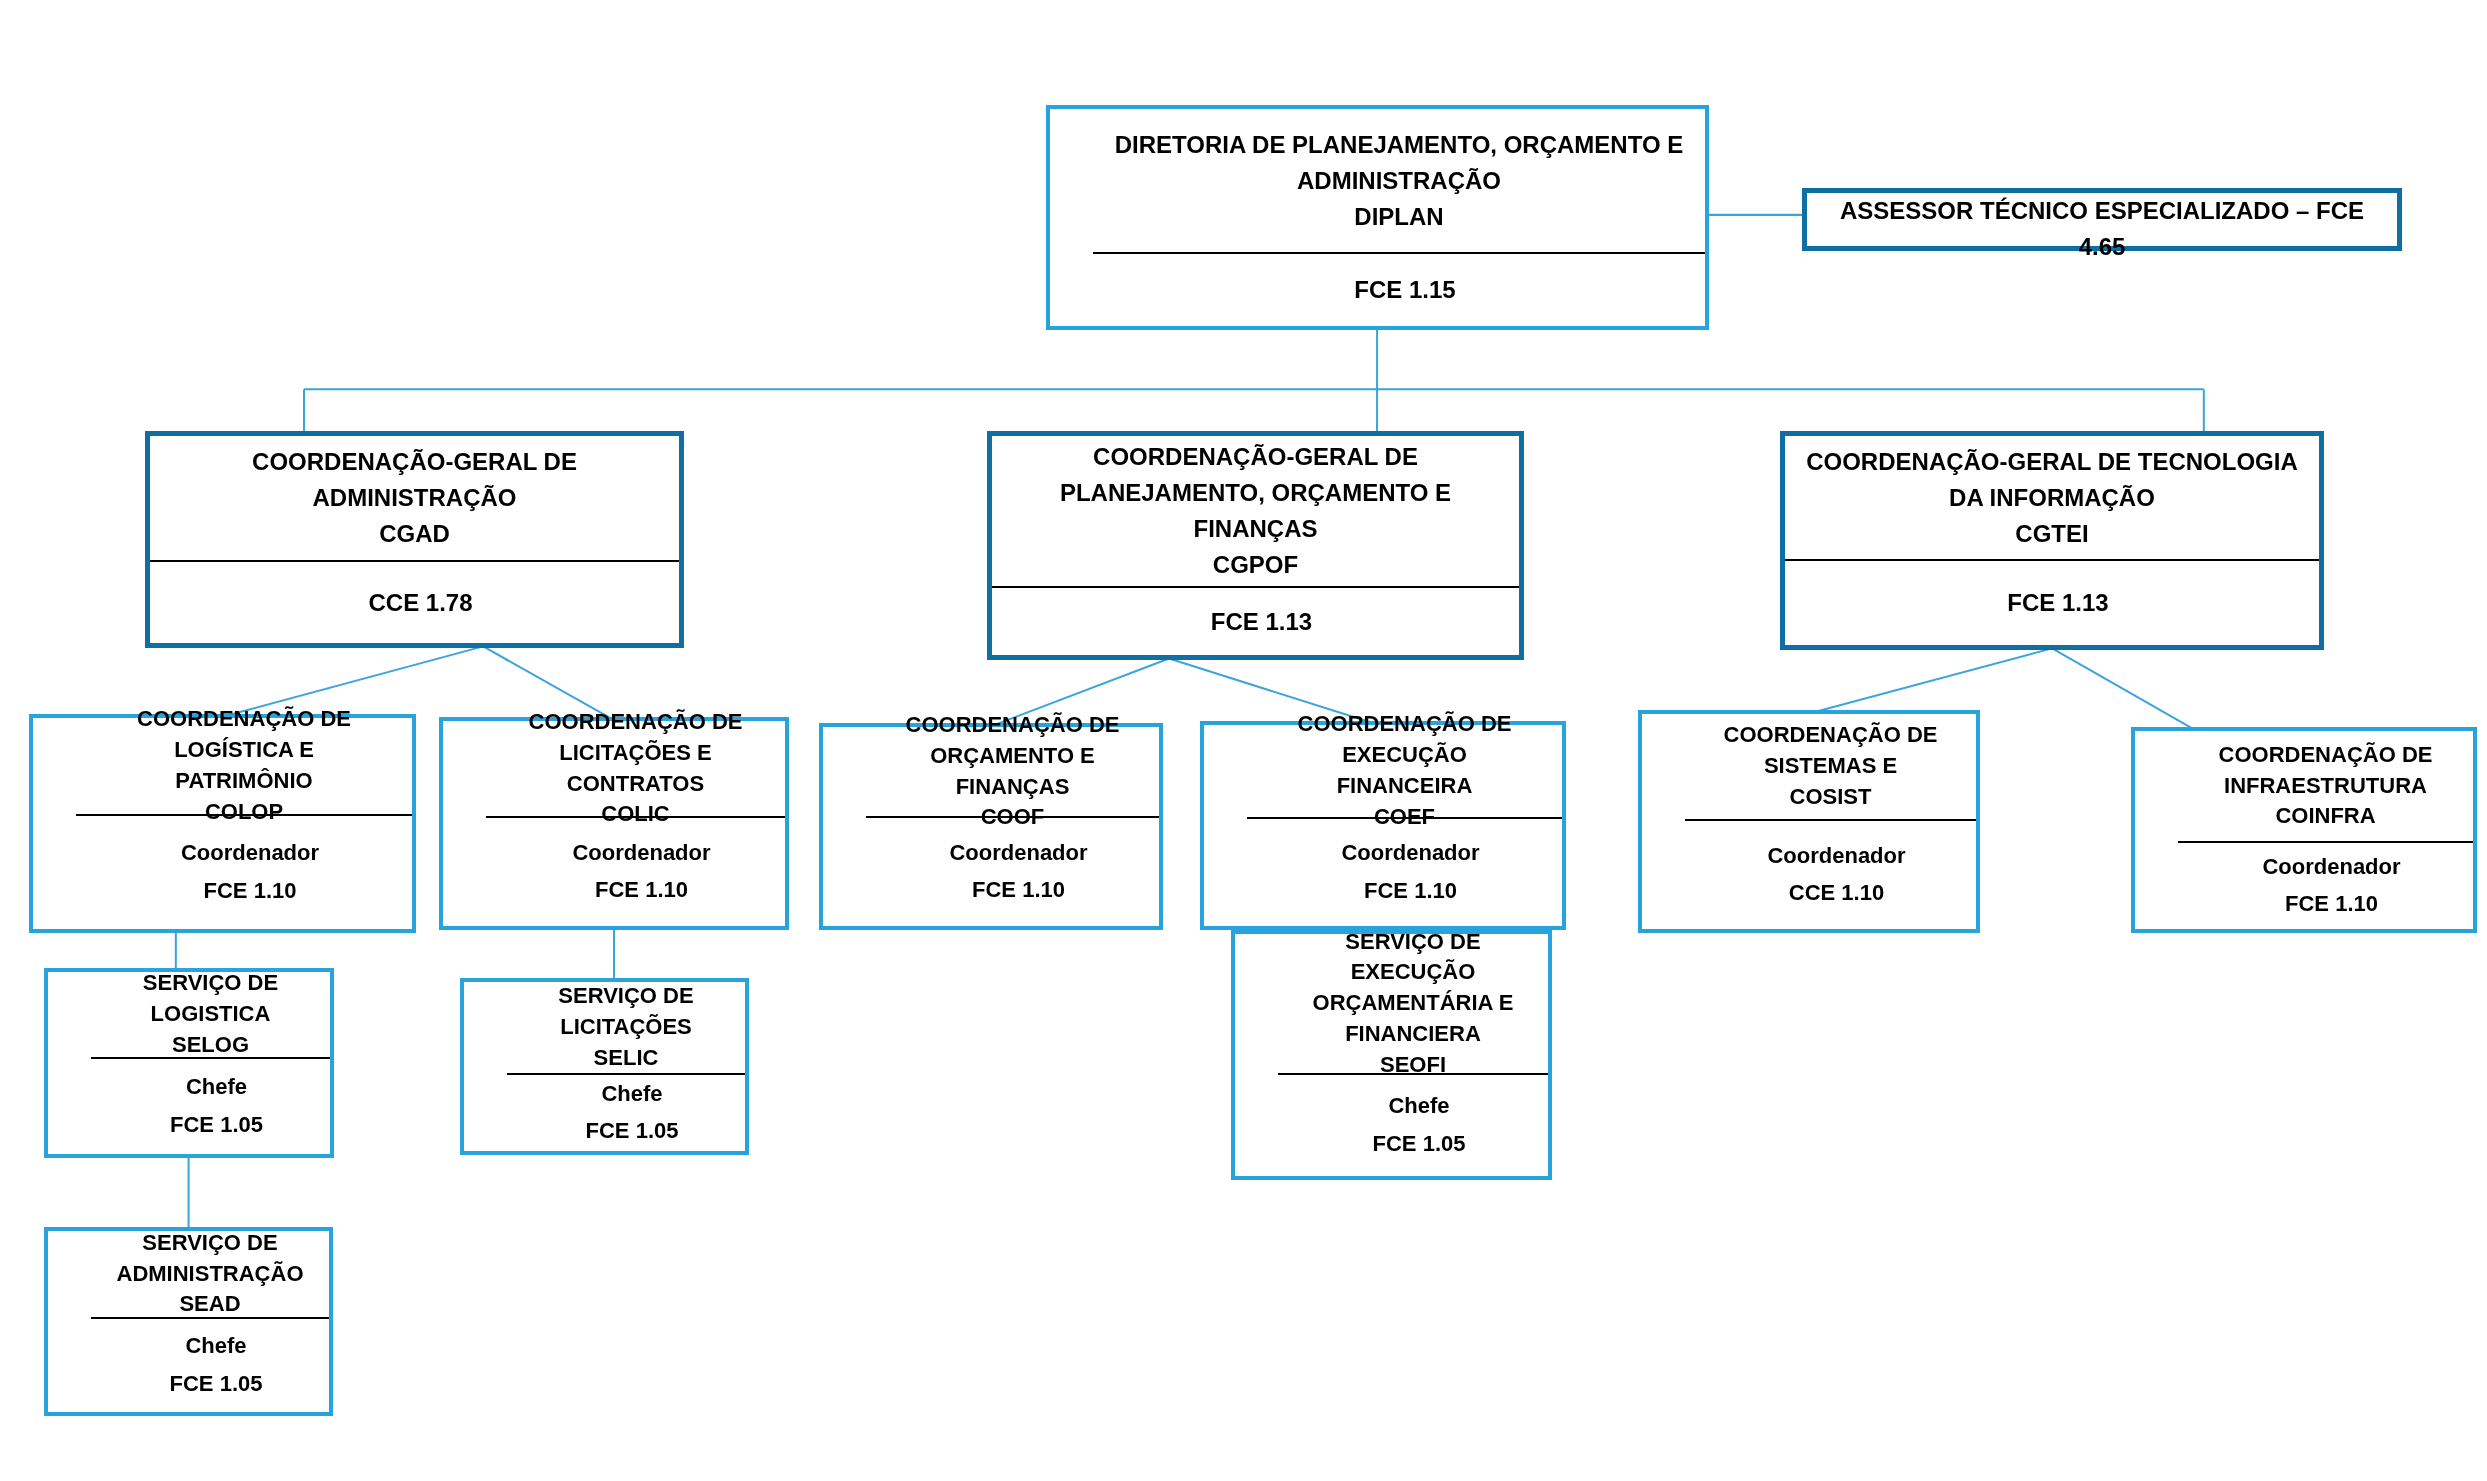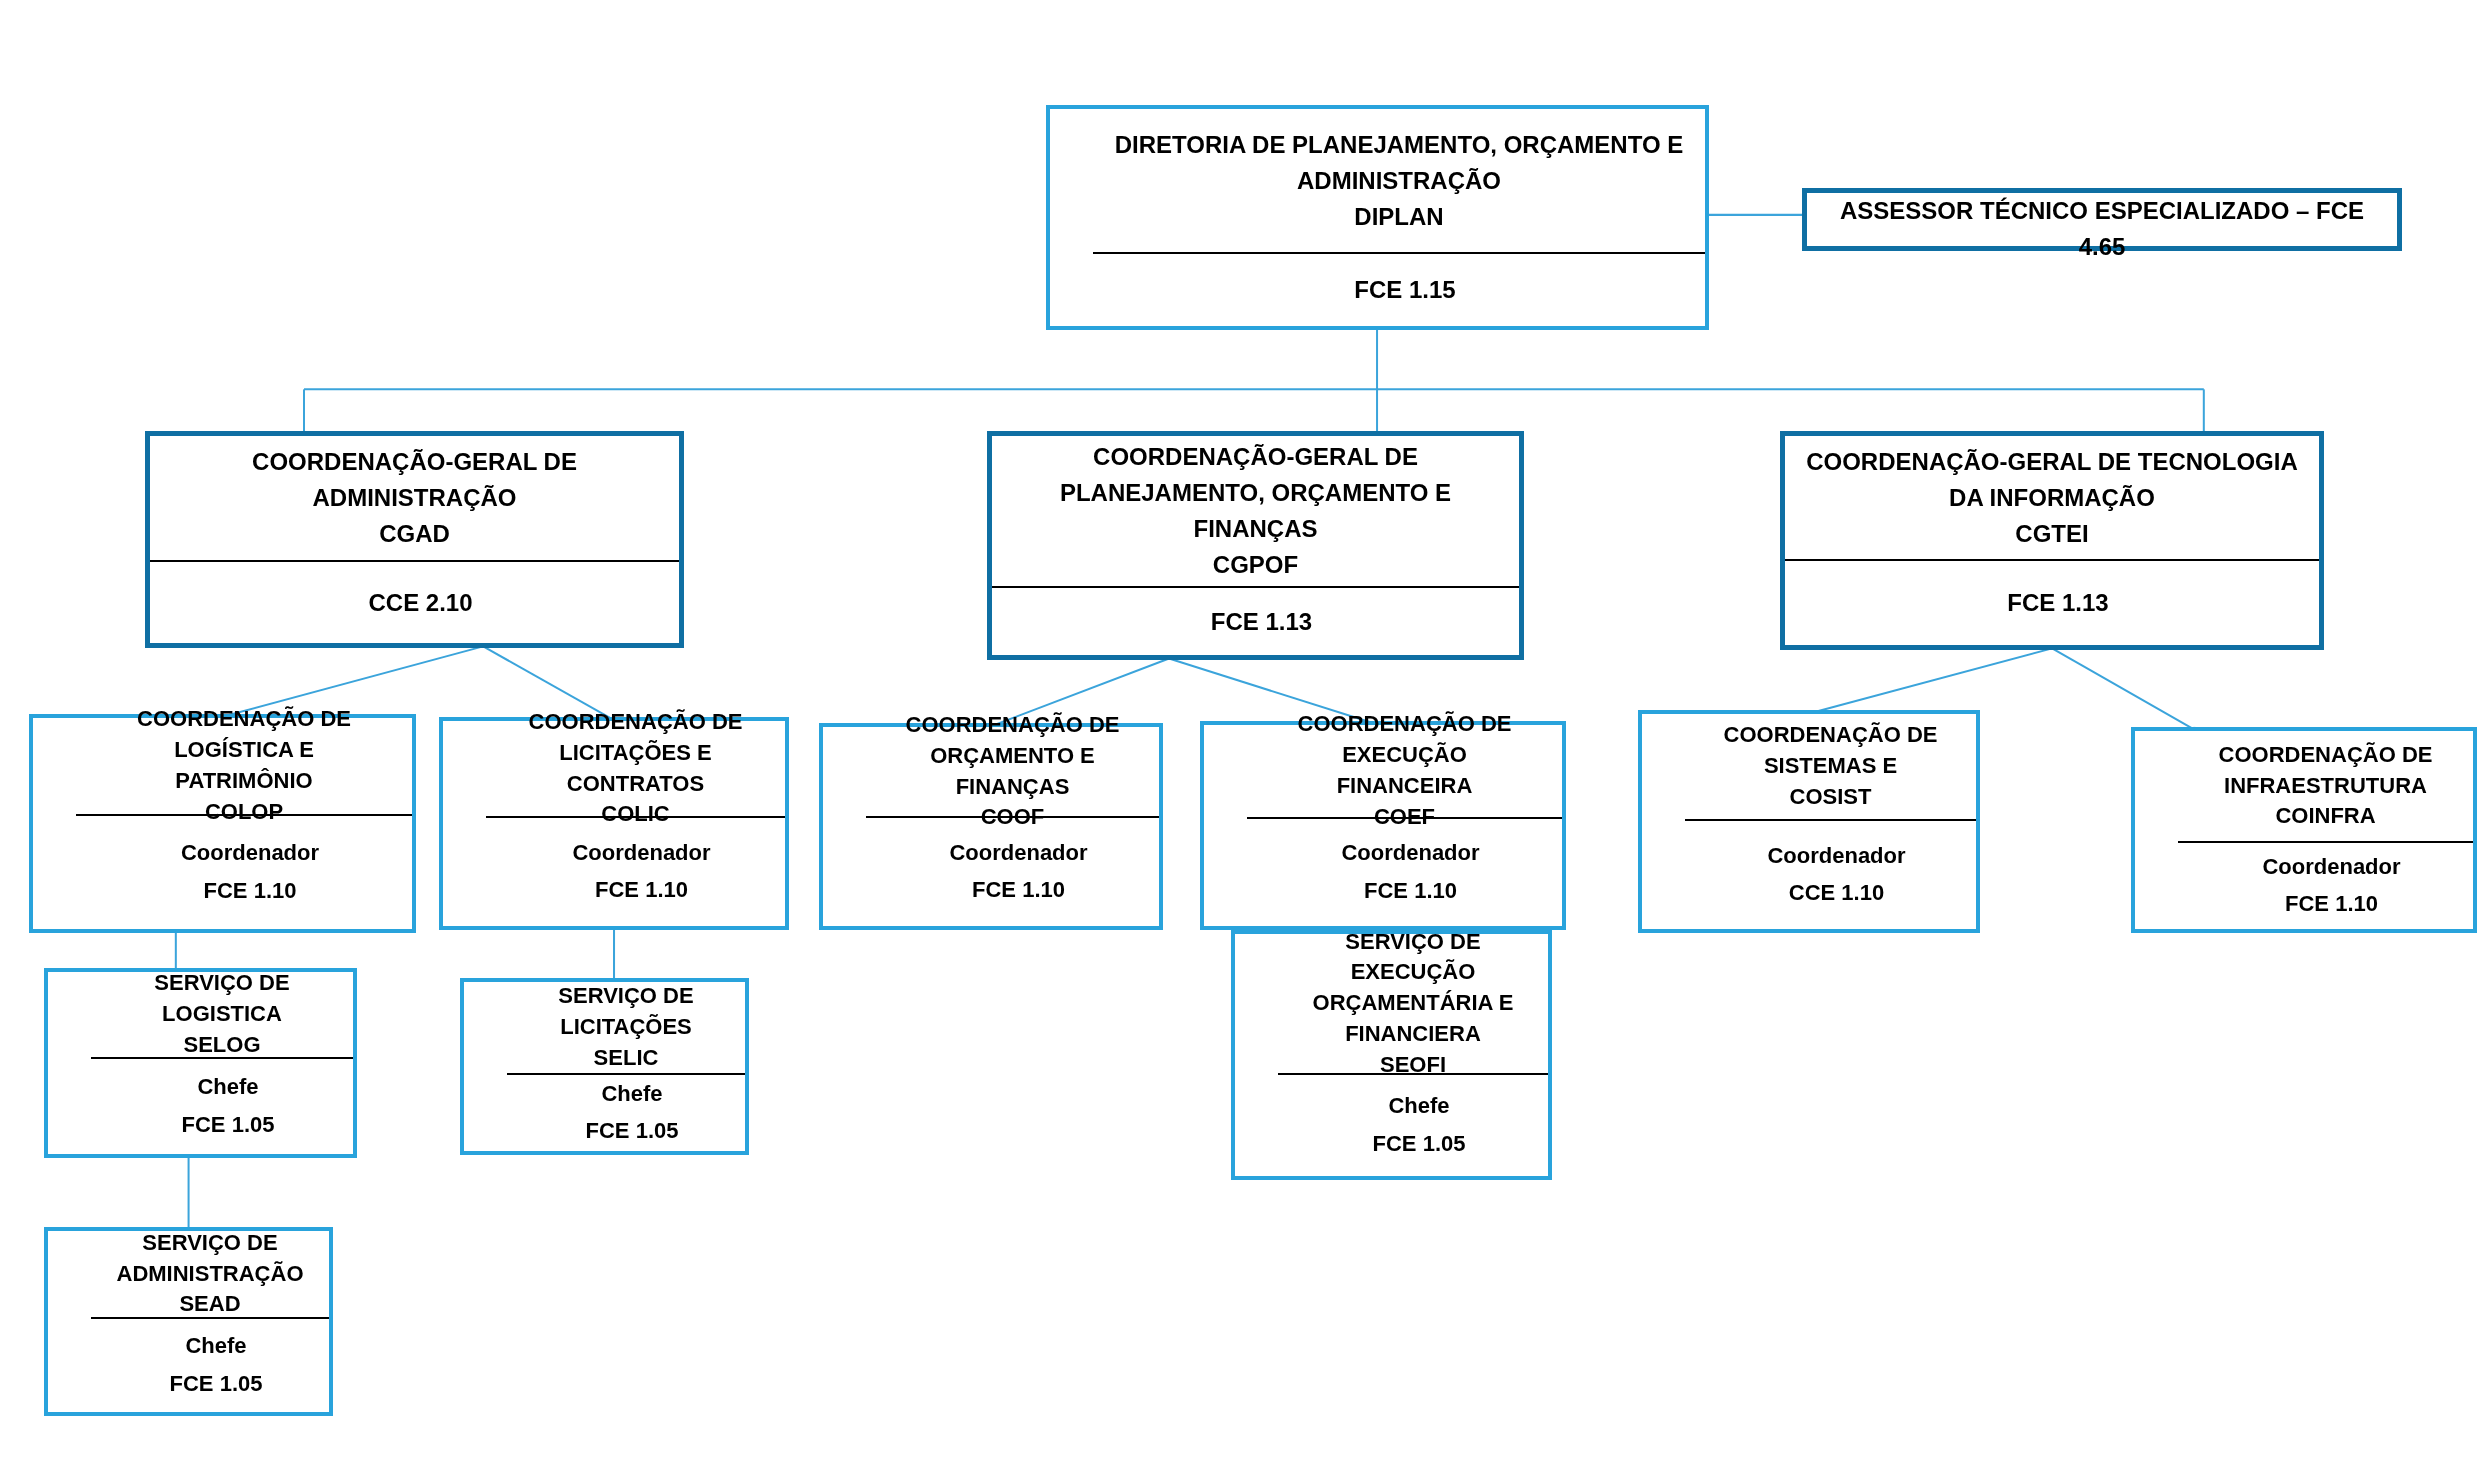--- a/index.html
+++ b/index.html
@@ -62,21 +62,21 @@
   #node-colic  {left:439px; top:717px;width:350px;height:213px;}
   #node-colic .title{height:97px;}
   #node-coof   {left:819px;top:723px;width:344px;height:207px;}
   #node-coof .title{height:91px;}
   #node-coef   {left:1200px;top:721px;width:366px;height:209px;}
   #node-coef .title{height:94px;}
   #node-cosist {left:1638px;top:710px;width:342px;height:223px;}
   #node-cosist .title{height:107px;}
   #node-coinfra{left:2131px;top:727px;width:346px;height:206px;}
   #node-coinfra .title{height:112px;}
-  #node-selog  {left:44px;  top:968px;width:313px;height:190px;}
+  #node-selog  {left:44px;  top:968px;width:290px;height:190px;}
   #node-selog .title{height:87px;}
   #node-selic  {left:460px; top:978px;width:289px;height:177px;}
   #node-selic .title{height:93px;}
   #node-seofi  {left:1231px;top:930px;width:321px;height:250px;}
   #node-seofi .title{height:141px;}
   #node-sead   {left:44px;  top:1227px;width:289px;height:189px;}
   #node-sead .title{height:88px;}
 </style>
 </head>
 <body>
@@ -113,21 +113,21 @@
 
   <div class="node dark plain lv1" id="node-assessor">
     <div class="title">ASSESSOR TÉCNICO ESPECIALIZADO – FCE 4.65</div>
   </div>
 
   <div class="node dark lv1" id="node-cgad">
     <div class="title">COORDENAÇÃO-GERAL DE
 ADMINISTRAÇÃO
 CGAD</div>
     <div class="meta">
-      <div class="grade">CCE 2.10</div>
+      <div class="grade">CCE 1.78</div>
     </div>
   </div>
 
   <div class="node dark lv1" id="node-cgpof">
     <div class="title">COORDENAÇÃO-GERAL DE
 PLANEJAMENTO, ORÇAMENTO E
 FINANÇAS
 CGPOF</div>
     <div class="meta">
       <div class="grade">FCE 1.13</div>

